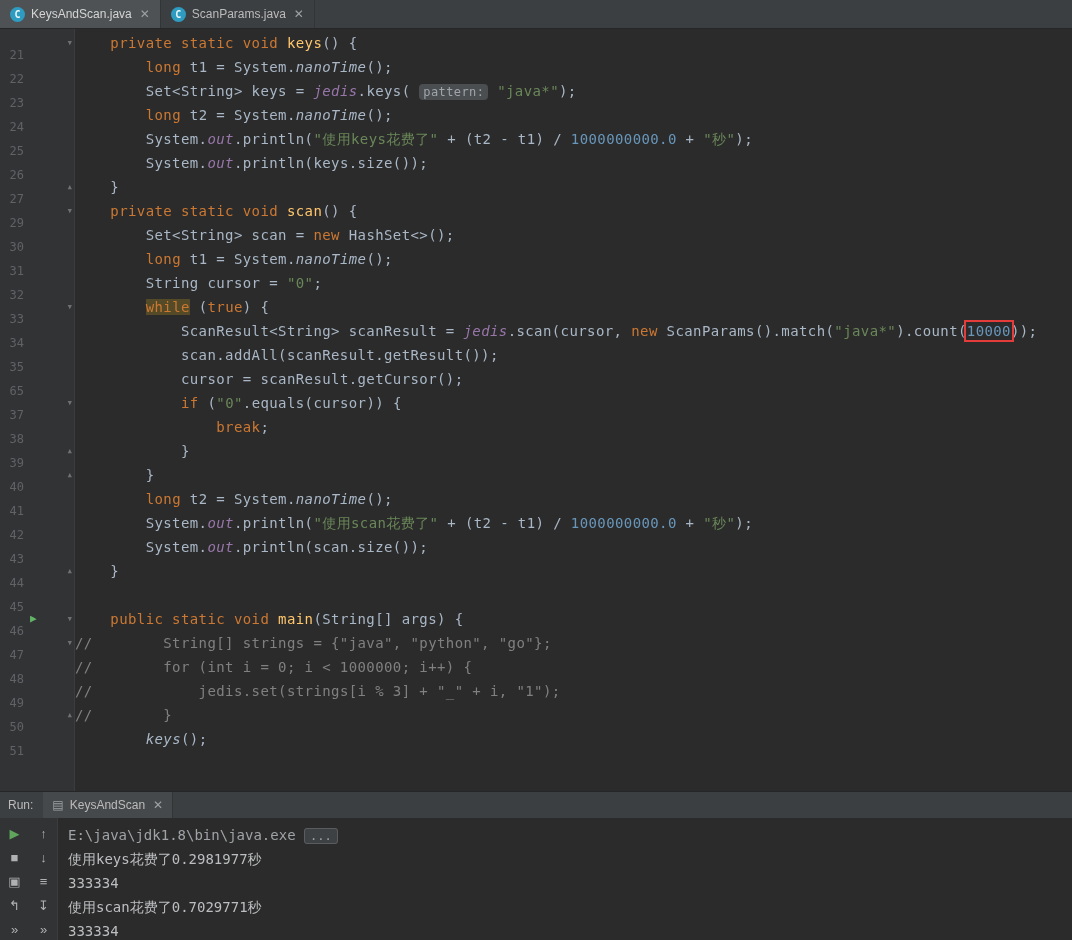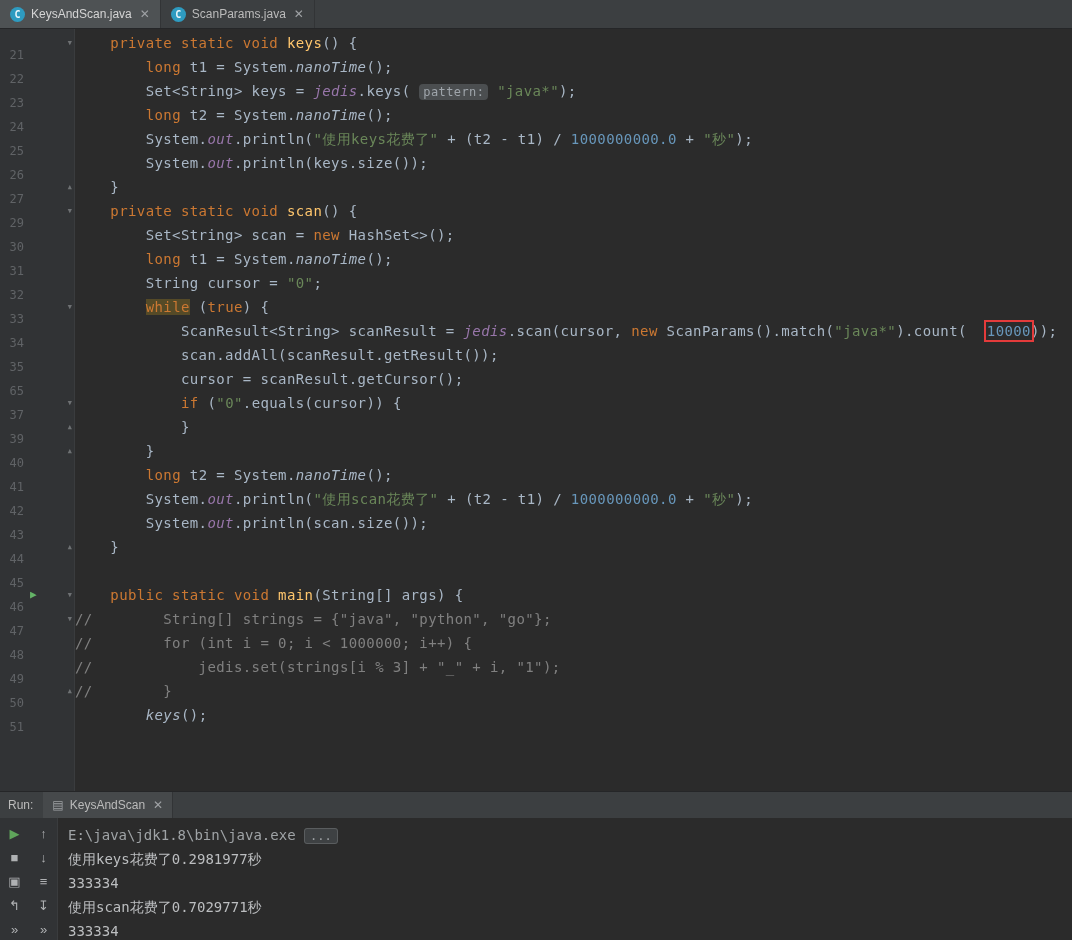--- a/index.html
+++ b/index.html
@@ -35,21 +35,21 @@
   .code span { letter-spacing:0.4px; }
   .kw { color:#cc7832; }
   .fn { color:#ffc66d; }
   .str { color:#6a8759; }
   .num { color:#6897bb; }
   .field { color:#9876aa; font-style:italic; }
   .it { font-style:italic; }
   .cm { color:#808080; }
   .ul { }
   .hl { background:#554a27; }
-  .red { outline:2px solid #e43b3b; outline-offset:1px;margin-left:20px; }
+  .red { outline:2px solid #e43b3b; outline-offset:1px; }
   .hint { background:#4b4e50; color:#9fa5ab; border-radius:4px; padding:1px 4px;
           font-size:12px; letter-spacing:0; }
   
   .runbar { height:27px; flex:none; background:#3c3f41; border-top:1px solid #252628;
             display:flex; align-items:stretch; font-size:12px; color:#bbbbbb; }
   .runlabel { display:flex; align-items:center; padding:0 10px 0 8px; }
   .runtab { display:flex; align-items:center; gap:6px; padding:0 9px;
             background:#46494b; border-right:1px solid #323436; }
   .runtab .ticon { color:#9da0a3; font-size:12px; }
   .runbody { height:122px; flex:none; display:flex; background:#2b2b2b; }
@@ -182,20 +182,26 @@
       </div>
       <div class="line">
         <div class="gutter">
           <span class="lnum">37</span>
           <span class="fold">▾</span>
         </div>
         <div class="code"><span class="pl">            </span><span class="kw">if</span><span class="pl"> (</span><span class="str">"0"</span><span class="pl">.equals(</span><span class="ul">cursor</span><span class="pl">)) {</span></div>
       </div>
       <div class="line">
         <div class="gutter">
+          <span class="lnum">38</span>
+        </div>
+        <div class="code"><span class="pl">                </span><span class="kw">break</span><span class="pl">;</span></div>
+      </div>
+      <div class="line">
+        <div class="gutter">
           <span class="lnum">39</span>
           <span class="fold">▴</span>
         </div>
         <div class="code"><span class="pl">            }</span></div>
       </div>
       <div class="line">
         <div class="gutter">
           <span class="lnum">40</span>
           <span class="fold">▴</span>
         </div>

